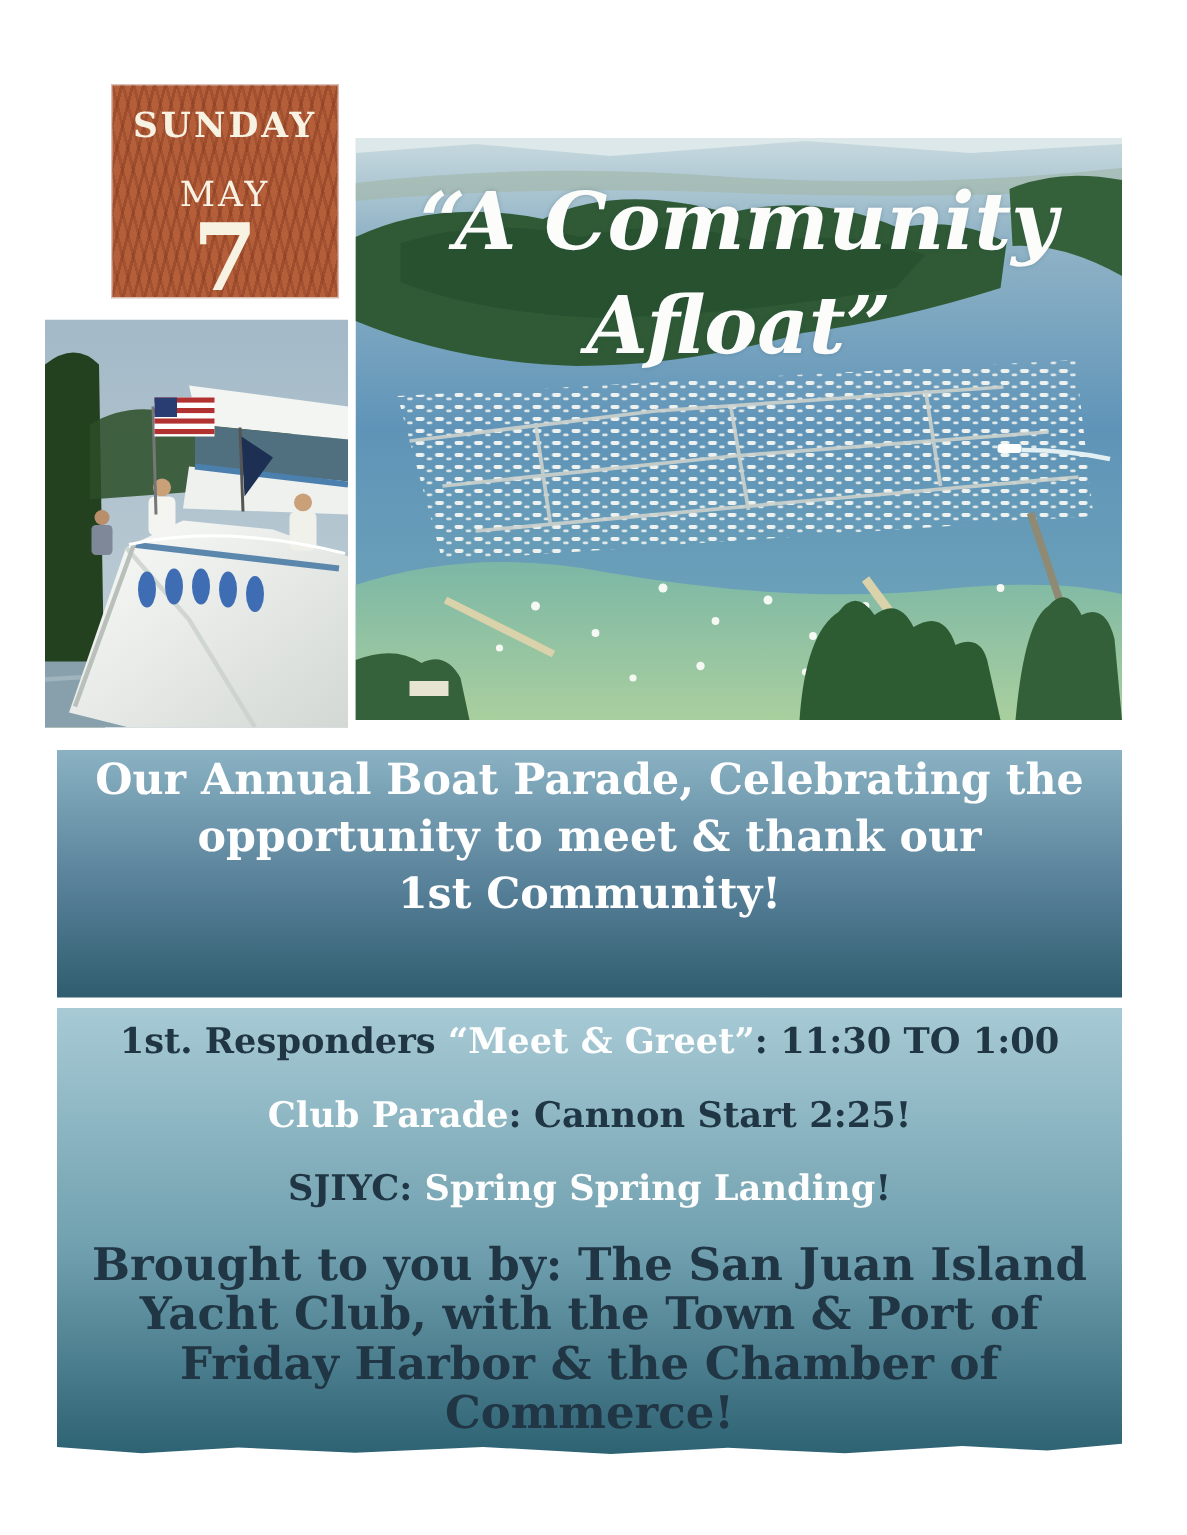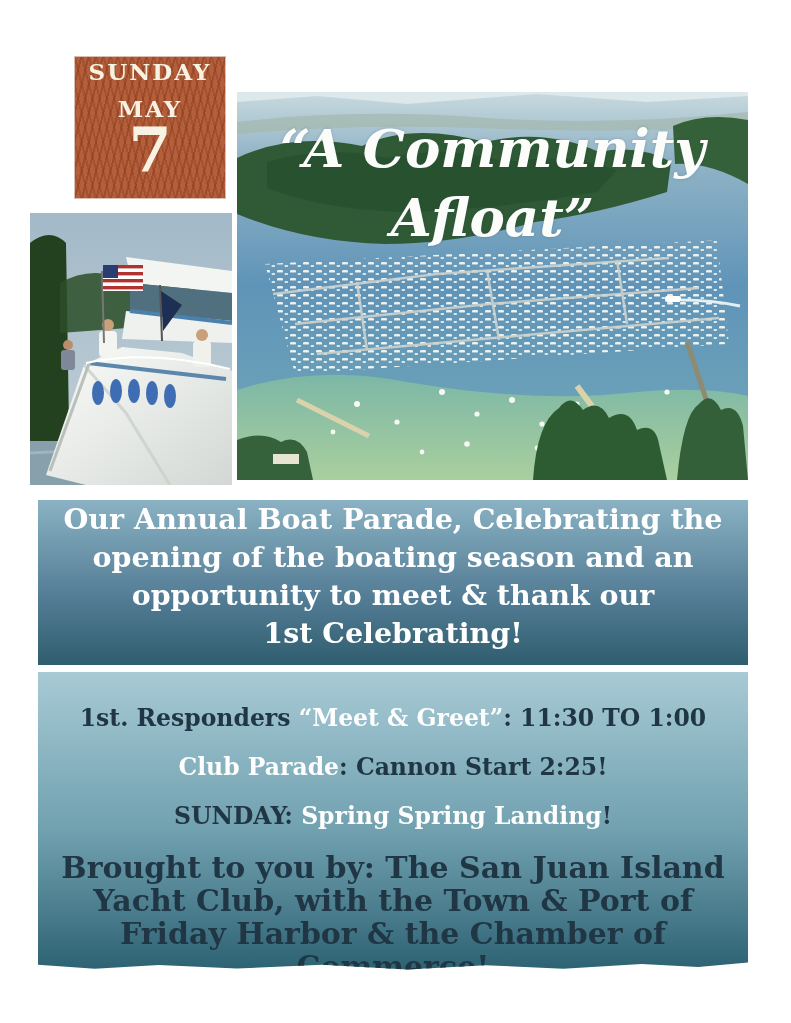--- a/index.html
+++ b/index.html
@@ -10,22 +10,22 @@
   
   .badge{
     position:absolute;left:75px;top:57px;width:150px;height:141px;
     background:
       repeating-linear-gradient(104deg, rgba(0,0,0,0) 0 5px, rgba(124,53,26,.40) 5px 7px),
       repeating-linear-gradient(76deg,  rgba(0,0,0,0) 0 5px, rgba(124,53,26,.30) 5px 7px),
       #b45e3a;
     box-shadow:0 0 0 1px rgba(150,70,40,.35);
     color:#f8f2e2;text-align:center;
   }
-  .badge-dow{font-size:23px;font-weight:bold;letter-spacing:2px;margin-top:1px;text-align:center;}
-  .badge-month{font-size:23px;font-weight:bold;letter-spacing:2px;margin-top:10px;}
+  .badge-dow{font-size:23px;font-weight:bold;letter-spacing:2px;margin-top:13px;text-align:center;}
+  .badge-month{font-size:23px;font-weight:normal;letter-spacing:2px;margin-top:20px;}
   .badge-day{font-size:62px;font-weight:bold;line-height:1;margin-top:-2px;}
   
   .hero{position:absolute;left:237px;top:92px;width:511px;height:388px;}
   .hero svg{position:absolute;left:0;top:0;width:100%;height:100%;}
   .hero-title{
     position:absolute;left:0;top:22px;width:100%;text-align:center;
     color:#fcfdfb;font-style:italic;font-weight:bold;font-size:53px;line-height:1.3;
     text-shadow:0 0 3px rgba(40,70,90,.25);
   }
   
@@ -35,21 +35,21 @@
   .banner{
     position:absolute;left:38px;top:500px;width:710px;height:165px;
     background:linear-gradient(#8ab2c3,#578099 55%,#2f5d6e);
     color:#ffffff;text-align:center;font-weight:bold;font-size:28.5px;line-height:38px;
     box-sizing:border-box;
   }
   
   .details{
     position:absolute;left:38px;top:672px;width:710px;height:298px;
     background:linear-gradient(#a7cad5,#6f9fae 55%,#2d6273);
-    text-align:center;box-sizing:border-box;padding-top:32px;
+    text-align:center;box-sizing:border-box;padding-top:8px;
     clip-path:polygon(0 0,100% 0,100% 97.5%,93% 99%,85% 98%,74% 99.6%,63% 98.4%,52% 99.8%,40% 98.2%,28% 99.5%,17% 98.3%,8% 99.6%,0 98.2%);
   }
   .sched{margin:0 0 21px 0;font-size:23.5px;font-weight:bold;}
   .dark-txt{color:#203644;}
   .light-txt{color:#fdfefd;}
   .sponsors{
     margin:6px auto 0 auto;width:700px;font-size:30px;line-height:33px;
     color:#203644;font-weight:bold;
   }
   .info{margin:24px 0 0 0;font-size:21px;font-weight:bold;color:#fdfefd;letter-spacing:1px;}
@@ -200,26 +200,25 @@
 
       <line x1="130" y1="72" x2="132" y2="128" stroke="#555" stroke-width="2"></line>
       <polygon points="131,78 152,92 133,118" fill="#1d2f52"></polygon>
 
       <path d="M56,150 Q120,136 200,156" stroke="#ffffff" stroke-width="2" fill="none"></path>
     </svg>
   </div>
 
   <div class="banner">
     <div>Our Annual Boat Parade, Celebrating the</div>
-    <div>opening of the boating season and an</div>
     <div>opportunity to meet &amp; thank our</div>
-    <div>1st Celebrating!</div>
+    <div>1st Community!</div>
   </div>
 
   <div class="details">
     <p class="sched"><span class="dark-txt">1st. Responders </span><span class="light-txt">“Meet &amp; Greet”</span><span class="dark-txt">: 11:30 TO 1:00</span></p>
     <p class="sched"><span class="light-txt">Club Parade</span><span class="dark-txt">: Cannon Start 2:25!</span></p>
-    <p class="sched"><span class="dark-txt">SUNDAY: </span><span class="light-txt">Spring Spring Landing</span><span class="dark-txt">!</span></p>
+    <p class="sched"><span class="dark-txt">SJIYC: </span><span class="light-txt">Spring Spring Landing</span><span class="dark-txt">!</span></p>
     <p class="sponsors">Brought to you by: The San Juan Island Yacht Club, with the Town &amp; Port of Friday Harbor &amp; the Chamber of Commerce!</p>
     <p class="info"><span>FOR INFORMATION: </span><a>SJIYC.COM</a></p>
   </div>
 
 </div>
 
 </body></html>

